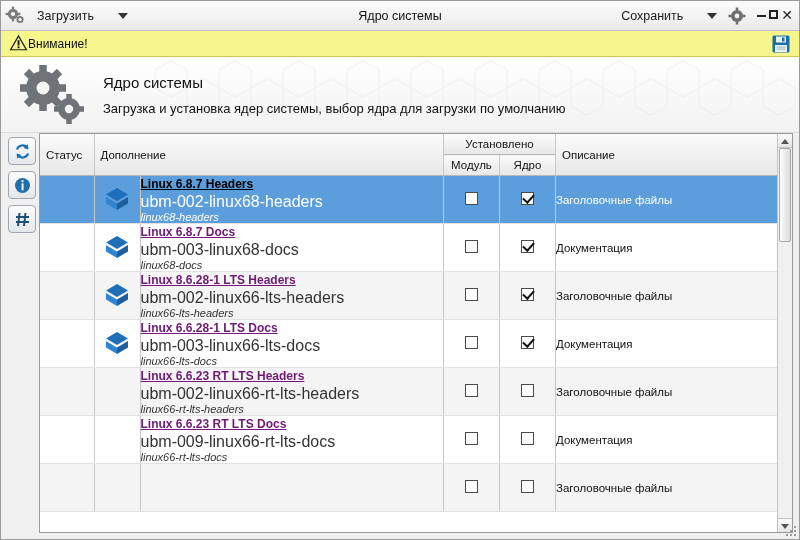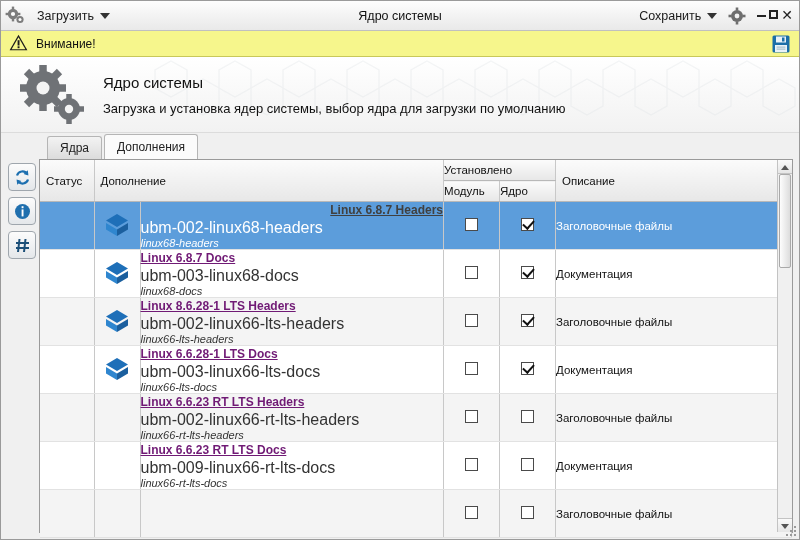--- a/index.html
+++ b/index.html
@@ -36,21 +36,21 @@
     box-sizing: border-box;
     position: relative;
     flex: none;
   }
   .tb-left { display: flex; align-items: center; gap: 6px; }
   .tb-right { display: flex; align-items: center; gap: 6px; margin-left: auto; }
   .app-icon { width: 22px; height: 22px; position: relative; }
   .menu-btn {
     display: flex;
     align-items: center;
-    gap: 6px;
+    gap: 24px;
     padding: 2px 4px;
     font-size: 12.5px;
     color: #1a1a1a;
     cursor: default;
     justify-content: center;
   }
   .caret {
     width: 0; height: 0;
     border-left: 5px solid transparent;
     border-right: 5px solid transparent;
@@ -75,21 +75,21 @@
   .warnbar {
     height: 26px;
     background: #f6f68c;
     border-bottom: 1px solid #c8c85a;
     display: flex;
     align-items: center;
     padding: 0 8px;
     box-sizing: border-box;
     flex: none;
   }
-  .warn-text { font-size: 12px; margin-left: 8px; color: #111; }
+  .warn-text { font-size: 12px; margin-left: 0; color: #111; }
   .warn-right { margin-left: auto; display: flex; align-items: center; }
 
   
   .banner {
     height: 76px;
     background:
       linear-gradient(to bottom, #ffffff, #f2f2f2);
     border-bottom: 1px solid #dcdcdc;
     display: flex;
     align-items: center;
@@ -191,33 +191,33 @@
     padding: 0;
   }
   thead tr.h1 th, thead tr.h2 th {
     background: linear-gradient(to bottom, #fbfbfb, #e7e7e7);
     border-bottom: 1px solid #b8b8b8;
     color: #111;
     height: 16px;
     text-align: left;
     padding: 2px 6px;
   }
-  thead tr.h1 th.center, thead tr.h2 th.center { text-align: left; padding: 2px 0; }
+  thead tr.h1 th.center, thead tr.h2 th.center { text-align: center; padding: 2px 0; }
   .col-status { width: 54px; }
   .col-icon   { width: 46px; }
   .col-add    { width: auto; }
   .col-mod    { width: 56px; }
   .col-pkg    { width: 56px; }
   .col-desc   { width: 236px; }
 
   tbody tr { height: 48px; }
   tbody td { vertical-align: middle; border-bottom: 1px solid #e2e2e2; }
   tbody tr.alt td { background: #f4f4f4; }
   tbody tr.sel td { background: #5c9ddb; }
-  tbody tr.sel .name { color: #404040; text-align: right; }
+  tbody tr.sel .name { color: #000000; }
   tbody tr.sel .sub, tbody tr.sel .sub2 { color: #ffffff; }
   tbody tr.sel .desc { color: #ffffff; }
 
   .cellpad { padding: 4px 8px; }
   .name {
     color: #701a75;
     text-decoration: underline;
     font-weight: bold;
     font-size: 12px;
     display: block;
@@ -426,24 +426,20 @@
           <line x1="63" y1="47" x2="69" y2="47"></line>
         </g>
       </svg>
     </div>
     <div class="banner-text">
       <div class="banner-title">Ядро системы</div>
       <div class="banner-sub">Загрузка и установка ядер системы, выбор ядра для загрузки по умолчанию</div>
     </div>
   </div>
 
-  <div class="tabsrow">
-    <div class="tab">Ядра</div>
-    <div class="tab active">Дополнения</div>
-  </div>
 
   <div class="body">
     <div class="toolcol">
       <div class="toolbtn">
         <span>
           <svg width="17" height="17" viewBox="0 0 17 17">
             <path d="M3 6.5A5.6 5.6 0 0 1 13.2 5.2" stroke="#1c6fb0" stroke-width="2.2" fill="none"></path>
             <polygon points="13.8,1.3 14.4,6.4 9.6,5" fill="#1c6fb0"></polygon>
             <path d="M14 10.5A5.6 5.6 0 0 1 3.8 11.8" stroke="#1c6fb0" stroke-width="2.2" fill="none"></path>
             <polygon points="3.2,15.7 2.6,10.6 7.4,12" fill="#1c6fb0"></polygon>

